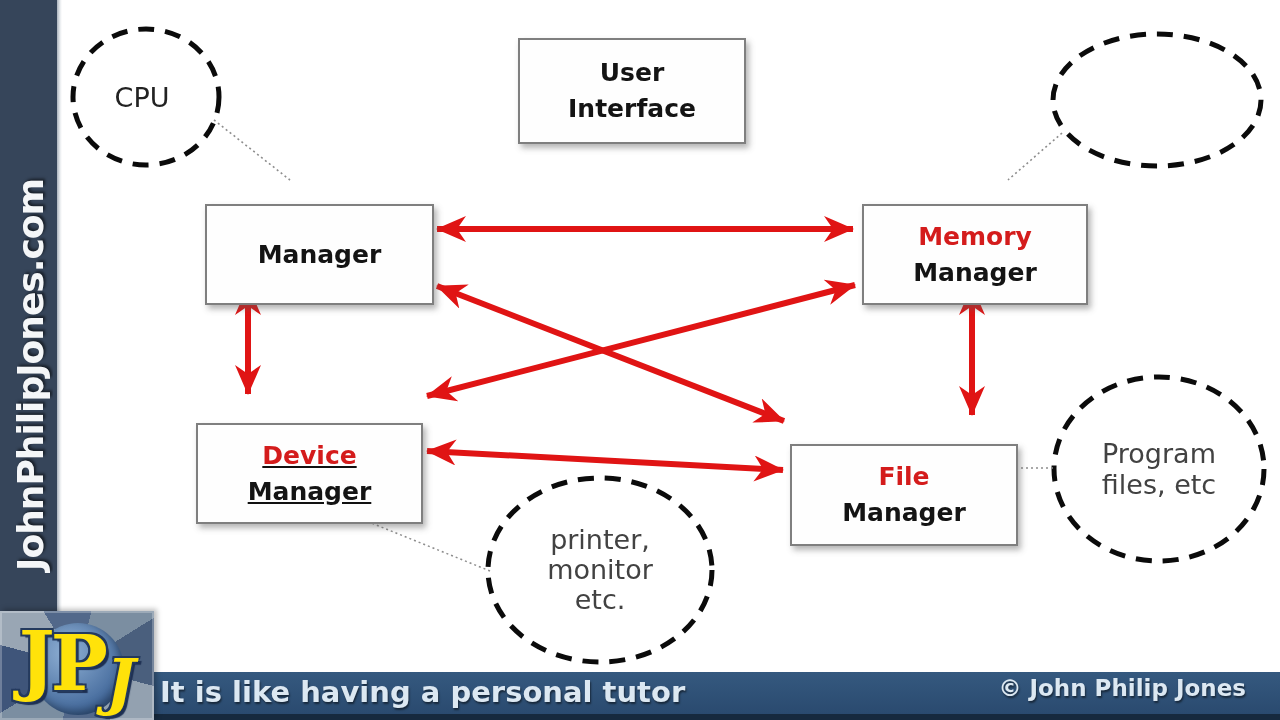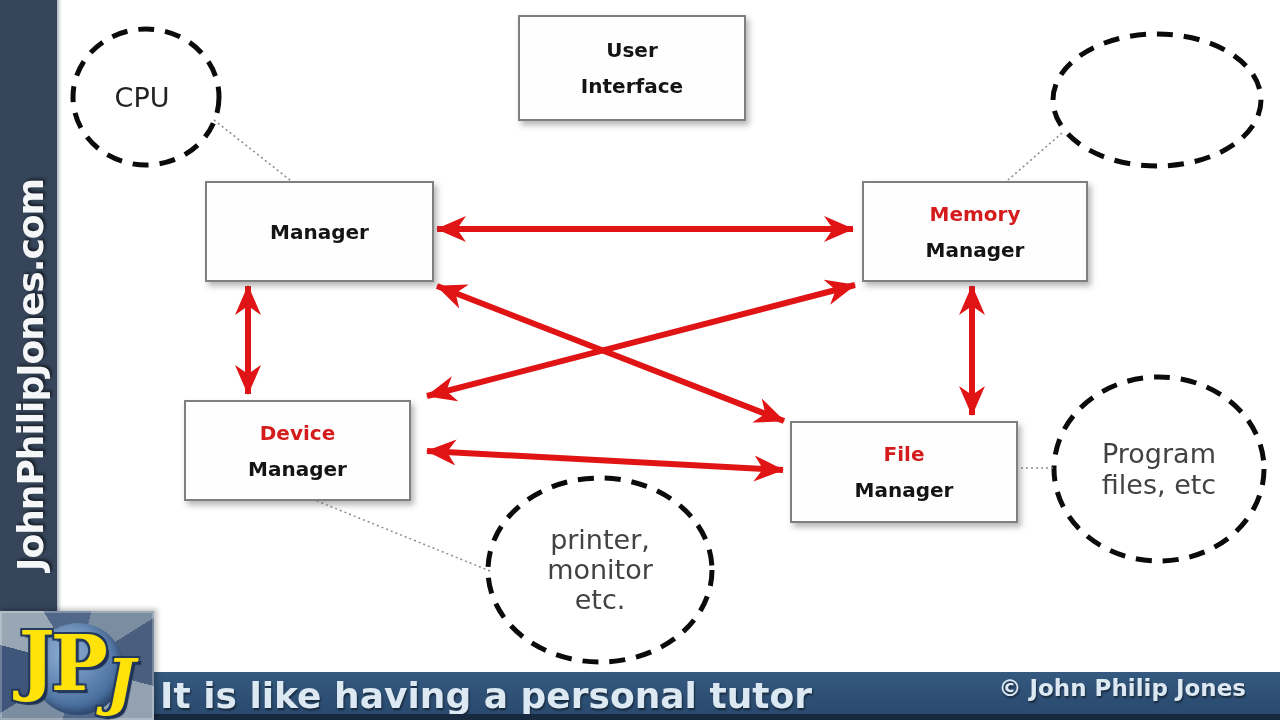--- a/index.html
+++ b/index.html
@@ -18,45 +18,45 @@
     font-size:36px;font-weight:bold;color:#f4f6f8;letter-spacing:-1px;
     text-shadow:2px 2px 3px rgba(0,0,0,.55);
   }
   
   .layer{position:absolute;left:0;top:0;width:1280px;height:720px;pointer-events:none;}
   
   .node{
     position:absolute;background:#fefefe;border:2px solid #7f7f7f;
     display:flex;flex-direction:column;align-items:center;justify-content:center;
     box-shadow:3px 4px 6px rgba(90,90,90,.45);
-    font-weight:bold;font-size:20px;line-height:36px;color:#111;text-align:center;
+    font-weight:bold;font-size:25px;line-height:36px;color:#111;text-align:center;margin-top:23px;
   }
   .node .red{color:#d41c1c;}
   .node .blk{color:#141414;}
   #box-ui{left:518px;top:15px;width:224px;height:102px;}
   #box-processor{left:205px;top:181px;width:225px;height:97px;}
   #box-memory{left:862px;top:181px;width:222px;height:97px;}
-  #box-device{left:184px;top:400px;width:223px;height:97px;}
+  #box-device{left:196px;top:400px;width:223px;height:97px;text-decoration:underline;}
   #box-file{left:790px;top:421px;width:224px;height:98px;}
   
   .elabel{
     position:absolute;display:flex;flex-direction:column;align-items:center;justify-content:center;
     text-align:center;font-size:27px;line-height:31px;color:#222;
   }
   .elabel.gray{color:#424242;}
   #lbl-cpu{left:72px;top:32px;width:140px;height:130px;}
   #lbl-mainmem{left:1055px;top:40px;width:205px;height:120px;line-height:34px;}
   #lbl-progfiles{left:1056px;top:382px;width:206px;height:174px;}
   #lbl-periph{left:490px;top:482px;width:220px;height:176px;line-height:30px;}
   
   .footer{position:absolute;left:0;top:672px;width:1280px;height:42px;
     background:linear-gradient(180deg,#35597f,#2a4a6f);}
   .footer-bottom{position:absolute;left:0;top:714px;width:1280px;height:6px;background:#16293e;}
   .footer .tagline{
-    position:absolute;left:160px;top:3px;font-size:36px;font-weight:bold;color:#dce8f2;
+    position:absolute;left:160px;top:3px;font-size:29px;font-weight:bold;color:#dce8f2;
     text-shadow:1px 2px 2px rgba(0,0,0,.5);}
   .footer .copyright{
     position:absolute;right:34px;top:3px;font-size:23px;font-weight:bold;color:#dce8f2;
     text-shadow:1px 2px 2px rgba(0,0,0,.5);}
   
   .logo{
     position:absolute;left:0;top:611px;width:154px;height:109px;z-index:5;
     background:conic-gradient(from 15deg,#7b8ea1 0 12%,#4a5f7d 12% 25%,#93a1b0 25% 37%,
       #52688a 37% 50%,#7b8ea1 50% 62%,#3f557a 62% 75%,#99a6b4 75% 87%,#52688a 87% 100%);
     box-shadow:inset 0 0 0 2px rgba(255,255,255,.25), 3px -2px 5px rgba(0,0,0,.25);

